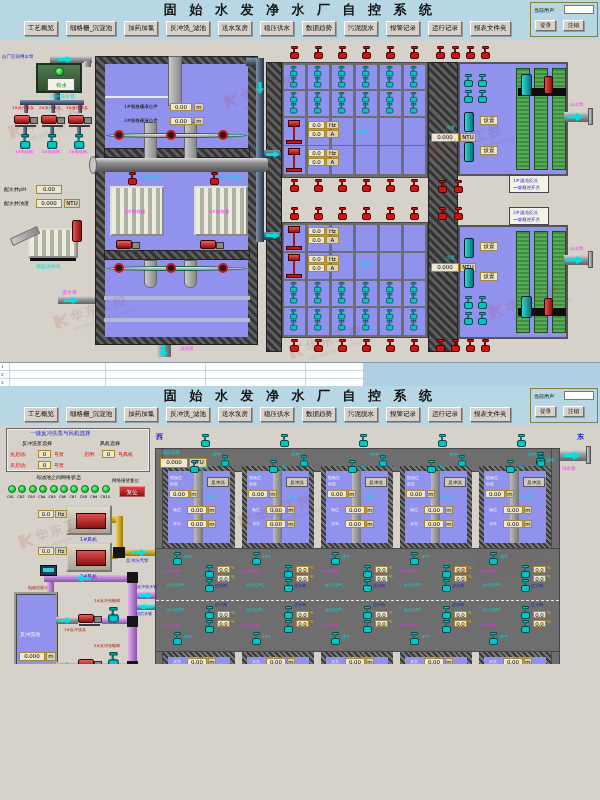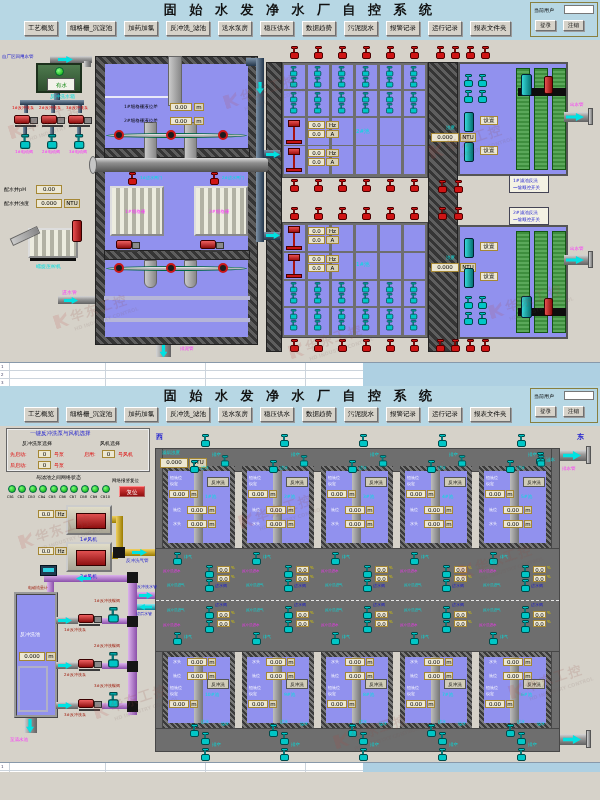--- a/index.html
+++ b/index.html
@@ -1,18 +1,18 @@
 <!DOCTYPE html>
 <html><head>
 <meta charset="utf-8">
 <style>
 *{margin:0;padding:0;box-sizing:border-box}
 html,body{width:600px;height:800px}
 body{font-family:"DejaVu Sans",sans-serif;position:relative;background:#d6d2c9;overflow:hidden}
-#root{position:absolute;width:600px;height:772px;overflow:hidden;background:#d6d2c9}
+#root{position:absolute;width:600px;height:664px;overflow:hidden;background:#d6d2c9}
 .screen{position:absolute;left:0;width:600px;overflow:hidden}
 .proc{position:absolute;inset:0;background:#d6d2c9}
 .hdr{position:absolute;left:0;top:0;width:600px;height:40px;background:#b7d7e4;z-index:6}
 .title{position:absolute;width:100%;text-align:center;top:1px;font-size:13px;font-weight:bold;letter-spacing:4px;color:#111}
 .menu{position:absolute;left:24px;top:21px;display:flex;gap:8px}
 .btn3d{background:#d6d2c9;border:1px solid;border-color:#fff #6f6f6f #6f6f6f #fff;box-shadow:1px 1px 0 #9a9a9a;color:#000;font-family:inherit;cursor:pointer}
 .mbtn{font-size:6.5px;padding:2px 3px;white-space:nowrap}
 .loginbox{position:absolute;right:2px;top:2px;width:68px;height:35px;border:1px solid #887f3f}
 .ulbl{position:absolute;left:3px;top:4px;font-size:5px}
 .uinput{position:absolute;right:3px;top:2px;width:30px;height:9px;background:#fff;border:1px solid #777}

